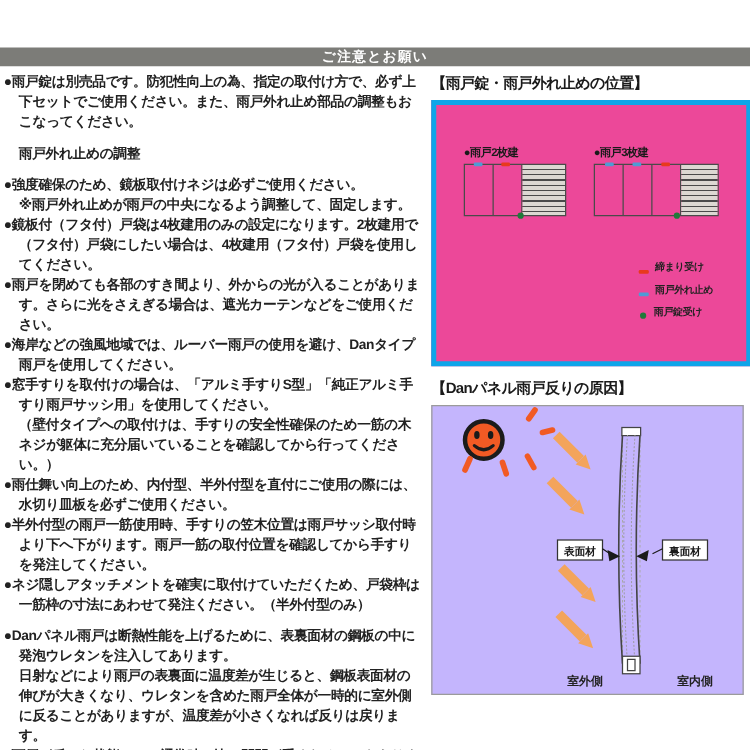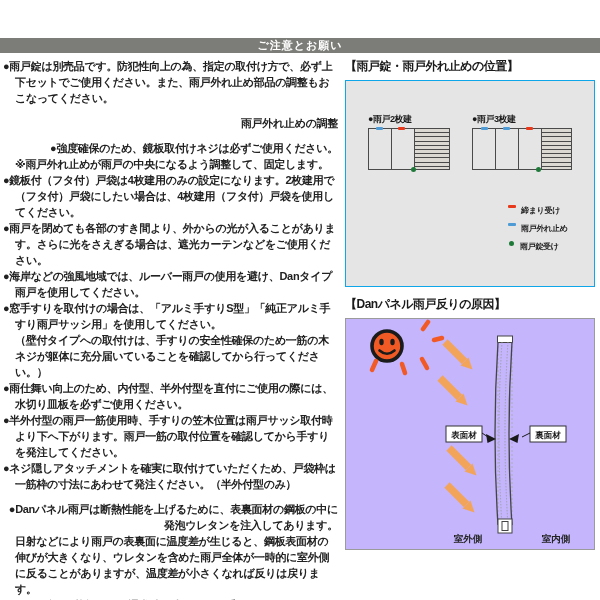--- a/index.html
+++ b/index.html
@@ -7,39 +7,39 @@
         font-family:"Liberation Sans","DejaVu Sans",sans-serif;color:#222;}
   .header-bar{position:absolute;left:0;top:38px;width:600px;height:15px;background:#7c7c78;
               display:flex;align-items:flex-start;justify-content:center;}
   .header-bar span{color:#ffffff;font-size:11px;font-weight:bold;letter-spacing:1px;}
   .main{position:absolute;left:0;top:56px;width:600px;display:flex;}
   
   .left-col{width:340px;padding:2px 2px 0 3px;box-sizing:border-box;}
   .n{margin:0;padding-left:12px;text-indent:-12px;font-size:11px;line-height:16px;
      font-weight:bold;letter-spacing:-0.3px;}
   .n.sub{text-indent:0;}
-  .gap{margin-top:9px;text-align:right;}
+  .gap{margin-top:9px;}
   
   .right-col{width:252px;margin-left:5px;}
   .section-title{font-size:12px;font-weight:bold;color:#1a1a1a;margin:2px 0 5px 0;letter-spacing:-0.5px;}
   .t2{margin-top:9px;}
-  .panel1{position:relative;width:248px;height:205px;background:#e5e5e5;border:1px solid #0ea5e9;}
+  .panel1{position:relative;width:248px;height:205px;background:#ec4899;border:4px solid #0ea5e9;}
   .shutter{position:absolute;}
   .sh-label{font-size:9px;font-weight:bold;color:#1a1a1a;margin-bottom:2px;letter-spacing:-0.5px;}
   .sh-box{display:flex;border:1.2px solid #4a4a4a;position:relative;}
   .cell{border-right:1px solid #4a4a4a;flex:none;}
   .pocket{flex:none;background:repeating-linear-gradient(to bottom,#dcd8d2 0px,#dcd8d2 3.2px,#4a4a4a 3.2px,#4a4a4a 4.2px);}
   .hA{height:40px;} .hC{height:43px;}
   .w22{width:22px;} .w18{width:18px;} .pA{width:34px;} .pB{width:29px;} .pC{width:30px;}
   .sA{left:22px;top:32px;} .sB{left:126px;top:32px;} .sC{left:37px;top:108px;}
   .mark{position:absolute;width:7px;height:3px;top:-2px;border-radius:1px;}
   .mark.red{background:#e8391d;} .mark.blue{background:#4f9bd5;}
   .dot{position:absolute;width:5px;height:5px;border-radius:50%;background:#1f7a3a;bottom:-3px;}
   .legend{position:absolute;left:162px;top:124px;}
-  .lg-row{display:flex;align-items:flex-start;margin-bottom:7px;}
+  .lg-row{display:flex;align-items:flex-end;margin-bottom:7px;}
   .lg-chip{flex:none;width:8px;height:3px;border-radius:1px;margin-right:5px;}
   .lg-red{background:#e8391d;} .lg-blue{background:#4f9bd5;}
   .lg-green{width:5px;height:5px;border-radius:50%;background:#1f7a3a;margin-right:6px;margin-left:1px;}
   .lg-row span.lg-label{font-size:8px;font-weight:bold;color:#222;letter-spacing:-0.3px;}
   .panel2{position:relative;width:248px;height:230px;background:#c4b5fd;border:1px solid #9b9b9b;}
   .panel2 svg{display:block;}
   svg text{font-family:"Liberation Sans","DejaVu Sans",sans-serif;}
 </style>
 </head>
 <body>

